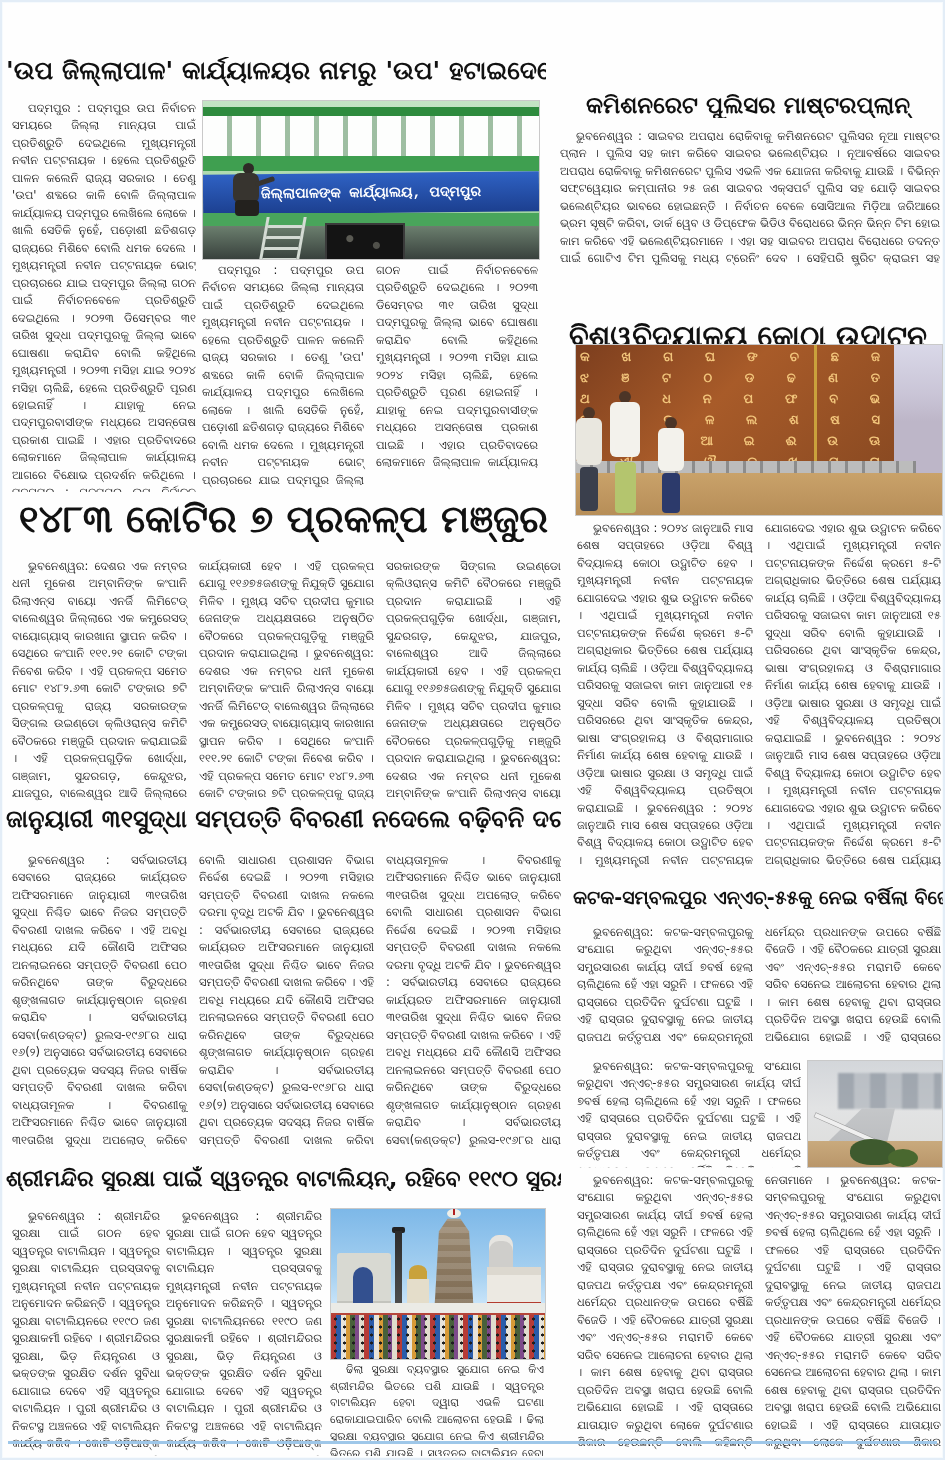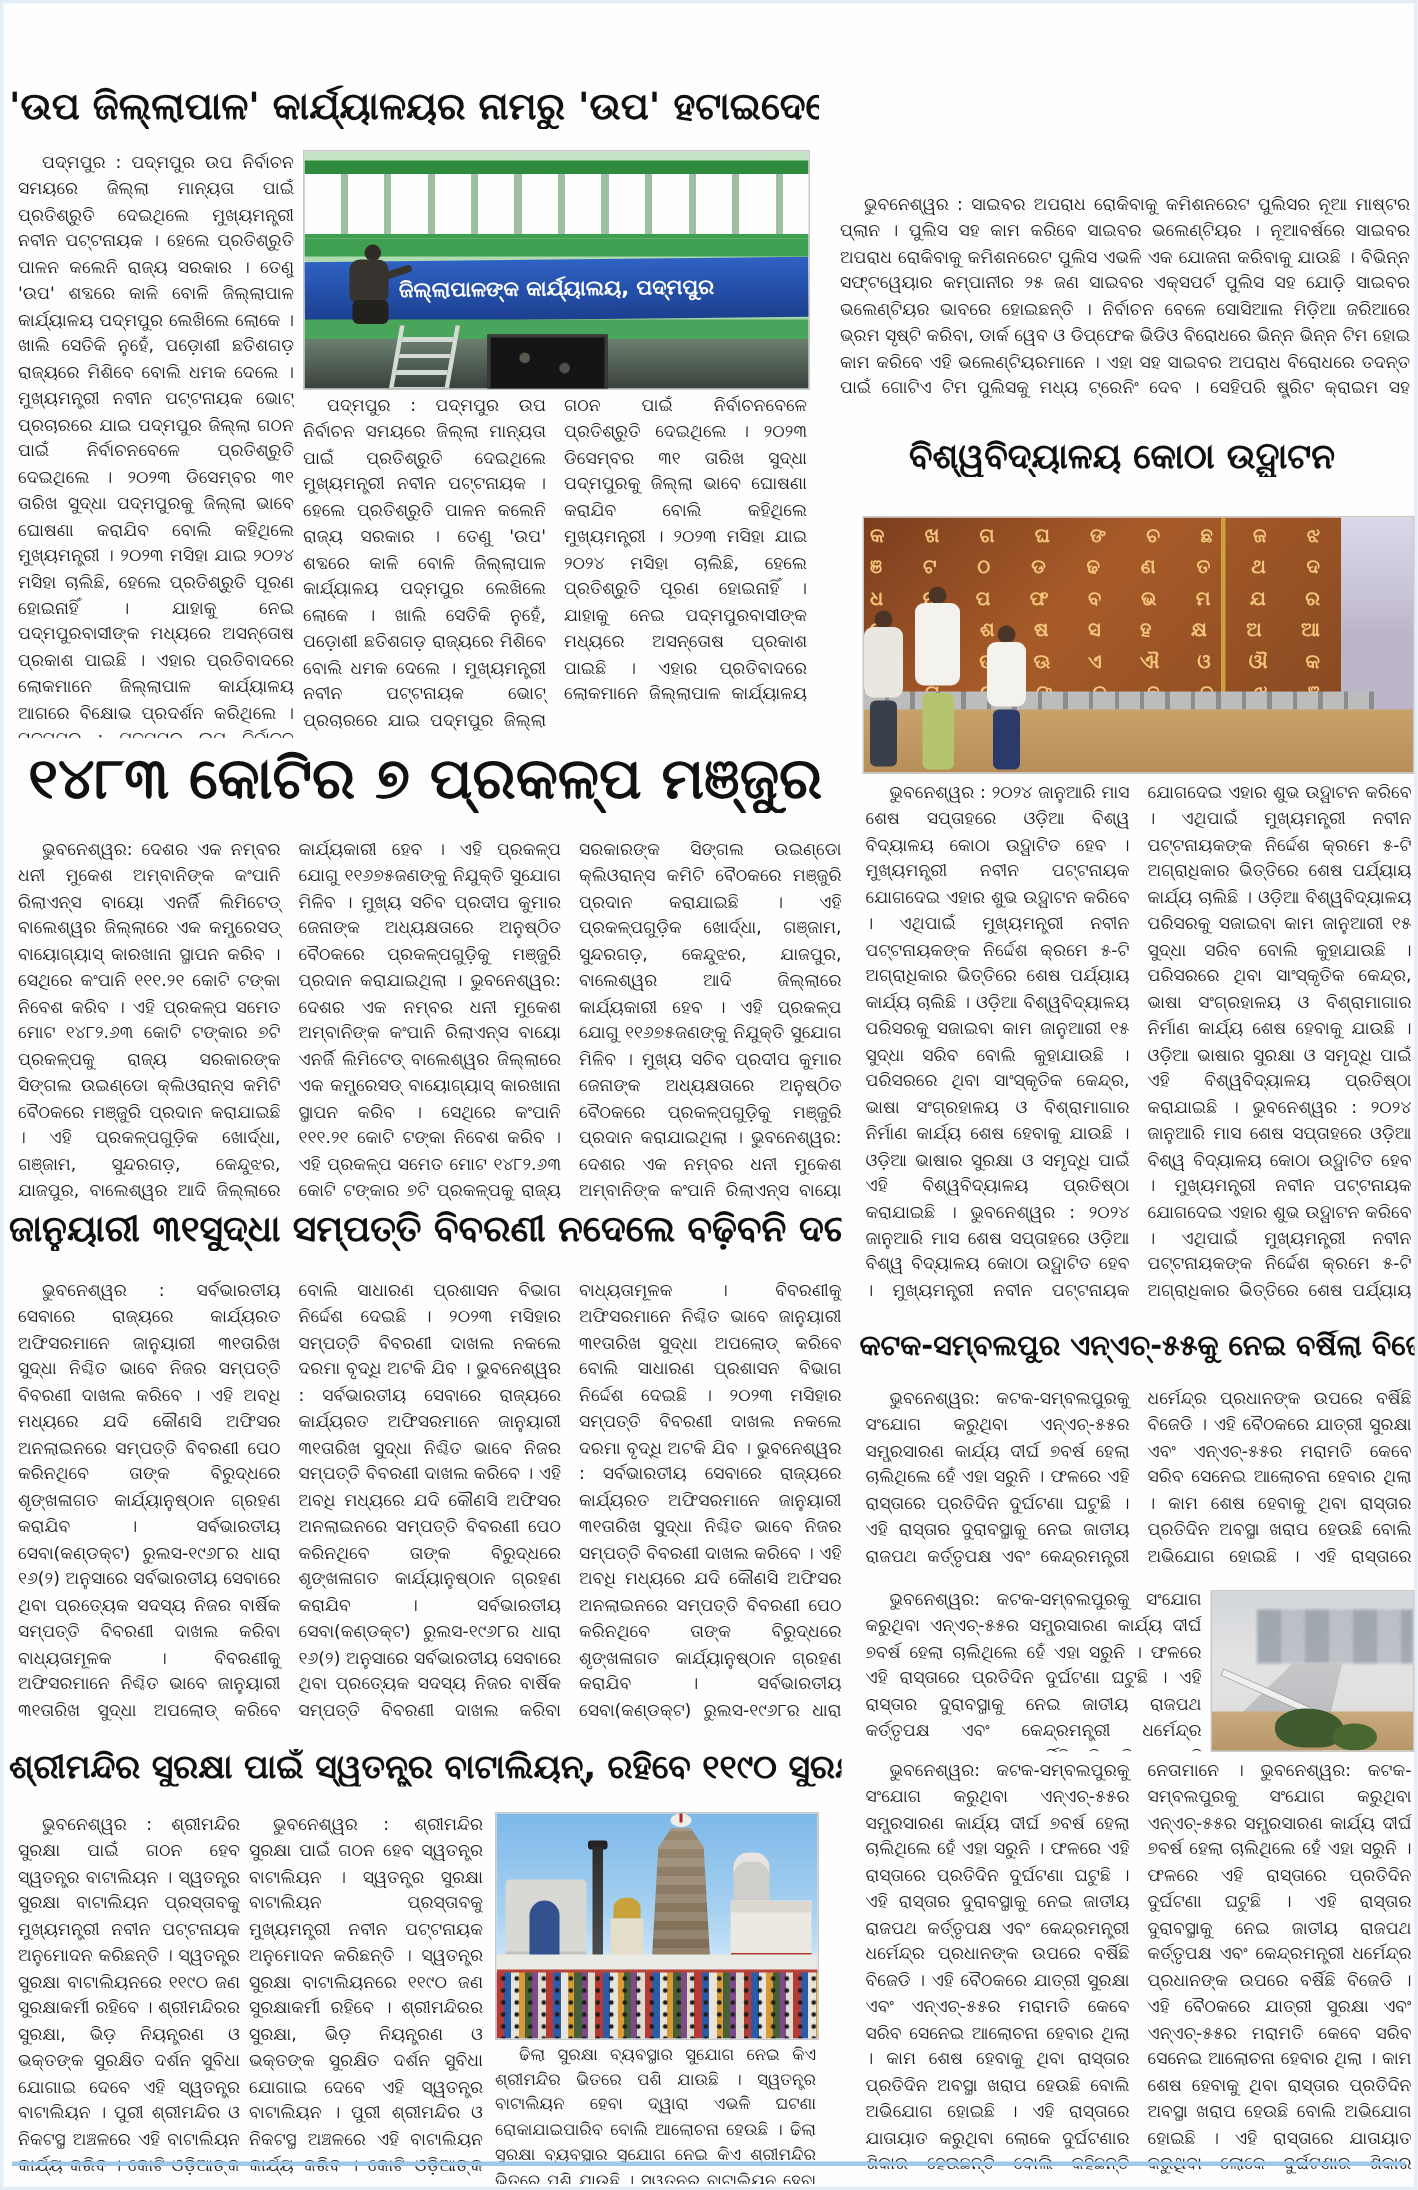--- a/index.html
+++ b/index.html
@@ -21,21 +21,21 @@
       white-space:nowrap;overflow:hidden;line-height:1.15;}
   
   .bt{
     position:absolute;font-size:11.5px;line-height:1.52;text-align:justify;
     overflow:hidden;color:#1c1c1c;text-indent:16px;word-break:break-word;
     column-fill:auto;
   }
   .c2{column-count:2;column-gap:12px;}
   .c3{column-count:3;column-gap:12px;}
   
-  .ph{position:absolute;overflow:hidden;border:1px solid #c9c9c9;background:#ddd;}
+  .ph{position:absolute;overflow:hidden;border:1px solid #c9c9c9;background:#ddd;font-family:Liberation Mono, monospace;}
   .abs{position:absolute;}
 
   
   .p1{background:linear-gradient(180deg,#c4e4c5 0%,#abd9ab 55%,#92cf95 100%);}
   .p1-roof{left:0;right:0;top:6px;height:9px;background:#2e8b3e;}
   .p1-wall{left:0;right:0;top:15px;height:40px;
     background:repeating-linear-gradient(90deg,rgba(255,255,255,.95) 0 24px,rgba(110,150,115,.55) 24px 29px),#d9efdb;
     border-bottom:3px solid #3f9f50;}
   .p1-band{left:0;right:0;top:58px;height:12px;background:#3f9f50;}
   .p1-banner{left:0;right:0;top:72px;height:40px;
@@ -133,23 +133,24 @@
     <div class="abs p1-shadow"></div>
     <div class="abs p1-head"></div>
     <div class="abs p1-body"></div>
     <div class="abs p1-arm"></div>
     <div class="abs p1-legs"></div>
     <div class="abs p1-ladder"></div>
     <div class="abs p1-board"></div>
   </div>
   <div class="bt c2" style="left:202px;top:262px;width:336px;height:230px;">ପଦ୍ମପୁର : ପଦ୍ମପୁର ଉପ ନିର୍ବାଚନ ସମୟରେ ଜିଲ୍ଲା ମାନ୍ୟତା ପାଇଁ ପ୍ରତିଶ୍ରୁତି ଦେଇଥିଲେ ମୁଖ୍ୟମନ୍ତ୍ରୀ ନବୀନ ପଟ୍ଟନାୟକ । ହେଲେ ପ୍ରତିଶ୍ରୁତି ପାଳନ କଲେନି ରାଜ୍ୟ ସରକାର । ତେଣୁ 'ଉପ' ଶବ୍ଦରେ କାଳି ବୋଳି ଜିଲ୍ଲାପାଳ କାର୍ଯ୍ୟାଳୟ ପଦ୍ମପୁର ଲେଖିଲେ ଲୋକେ । ଖାଲି ସେତିକି ନୁହେଁ, ପଡ଼ୋଶୀ ଛତିଶଗଡ଼ ରାଜ୍ୟରେ ମିଶିବେ ବୋଲି ଧମକ ଦେଲେ । ମୁଖ୍ୟମନ୍ତ୍ରୀ ନବୀନ ପଟ୍ଟନାୟକ ଭୋଟ୍ ପ୍ରଚାରରେ ଯାଇ ପଦ୍ମପୁର ଜିଲ୍ଲା ଗଠନ ପାଇଁ ନିର୍ବାଚନବେଳେ ପ୍ରତିଶ୍ରୁତି ଦେଇଥିଲେ । ୨୦୨୩ ଡିସେମ୍ବର ୩୧ ତାରିଖ ସୁଦ୍ଧା ପଦ୍ମପୁରକୁ ଜିଲ୍ଲା ଭାବେ ଘୋଷଣା କରାଯିବ ବୋଲି କହିଥିଲେ ମୁଖ୍ୟମନ୍ତ୍ରୀ । ୨୦୨୩ ମସିହା ଯାଇ ୨୦୨୪ ମସିହା ଚାଲିଛି, ହେଲେ ପ୍ରତିଶ୍ରୁତି ପୂରଣ ହୋଇନାହିଁ । ଯାହାକୁ ନେଇ ପଦ୍ମପୁରବାସୀଙ୍କ ମଧ୍ୟରେ ଅସନ୍ତୋଷ ପ୍ରକାଶ ପାଇଛି । ଏହାର ପ୍ରତିବାଦରେ ଲୋକମାନେ ଜିଲ୍ଲାପାଳ କାର୍ଯ୍ୟାଳୟ ଆଗରେ ବିକ୍ଷୋଭ ପ୍ରଦର୍ଶନ କରିଥିଲେ ।</div>
 
+  <div class="hl" style="left:557px;top:92px;width:382px;font-size:23px;">କମିଶନରେଟ ପୁଲିସର ମାଷ୍ଟରପ୍ଲାନ୍</div>
   <div class="bt" style="left:560px;top:128px;width:380px;height:140px;">ଭୁବନେଶ୍ୱର : ସାଇବର ଅପରାଧ ରୋକିବାକୁ କମିଶନରେଟ ପୁଲିସର ନୂଆ ମାଷ୍ଟର ପ୍ଲାନ । ପୁଲିସ ସହ କାମ କରିବେ ସାଇବର ଭଲେଣ୍ଟିୟର । ନୂଆବର୍ଷରେ ସାଇବର ଅପରାଧ ରୋକିବାକୁ କମିଶନରେଟ ପୁଲିସ ଏଭଳି ଏକ ଯୋଜନା କରିବାକୁ ଯାଉଛି । ବିଭିନ୍ନ ସଫ୍ଟୱେୟାର କମ୍ପାନୀର ୨୫ ଜଣ ସାଇବର ଏକ୍ସପର୍ଟ ପୁଲିସ ସହ ଯୋଡ଼ି ସାଇବର ଭଲେଣ୍ଟିୟର ଭାବରେ ହୋଇଛନ୍ତି । ନିର୍ବାଚନ ବେଳେ ସୋସିଆଲ ମିଡ଼ିଆ ଜରିଆରେ ଭ୍ରମ ସୃଷ୍ଟି କରିବା, ଡାର୍କ ୱେବ ଓ ଡିପ୍‌ଫେକ ଭିଡିଓ ବିରୋଧରେ ଭିନ୍ନ ଭିନ୍ନ ଟିମ ହୋଇ କାମ କରିବେ ଏହି ଭଲେଣ୍ଟିୟରମାନେ । ଏହା ସହ ସାଇବର ଅପରାଧ ବିରୋଧରେ ତଦନ୍ତ ପାଇଁ ଗୋଟିଏ ଟିମ ପୁଲିସକୁ ମଧ୍ୟ ଟ୍ରେନିଂ ଦେବ । ସେହିପରି ଷ୍ଟ୍ରିଟ କ୍ରାଇମ ସହ ଅନ୍ତରାଜ୍ୟ ଲୁଟେରାଙ୍କୁ ଧରିବାକୁ ପୁଲିସ ନୂଆ ପ୍ଲାନ ପ୍ରସ୍ତୁତ କରିଛି ।</div>
 
-  <div class="hl" style="left:557px;top:292px;width:382px;font-size:23px;">ବିଶ୍ୱବିଦ୍ୟାଳୟ କୋଠା ଉଦ୍ଘାଟନ</div>
+  <div class="hl" style="left:557px;top:320px;width:382px;font-size:29px;">ବିଶ୍ୱବିଦ୍ୟାଳୟ କୋଠା ଉଦ୍ଘାଟନ</div>
   <div class="ph p2" style="left:575px;top:344px;width:366px;height:170px;">
     <div class="abs p2-wall">କ ଖ ଗ ଘ ଙ ଚ ଛ ଜ ଝ ଞ ଟ ଠ ଡ ଢ ଣ ତ ଥ ଦ ଧ ନ ପ ଫ ବ ଭ ମ ଯ ର ଳ ଲ ଶ ଷ ସ ହ କ୍ଷ ଅ ଆ ଇ ଈ ଉ ଊ ଏ ଐ ଓ ଔ କ ଖ ଗ ଘ ଙ ଚ ଛ ଜ ଝ ଞ ଟ ଠ ଡ ଢ ଣ ତ ଥ ଦ ଧ ନ ପ ଫ ବ ଭ ମ ଯ ର ଳ ଲ ଶ ଷ ସ ହ କ୍ଷ ଅ ଆ ଇ ଈ ଉ ଊ ଏ ଐ ଓ ଔ</div>
     <div class="abs p2-pole"></div>
     <div class="abs p2-curb"></div>
     <div class="abs p2-ground"></div>
     <div class="abs p2-trees"></div>
     <div class="person" style="left:0px;top:62px;width:26px;height:104px;">
       <div class="pr-head"></div>
       <div class="pr-torso" style="background:#e9e7df;"></div>
       <div class="pr-legs" style="background:#3a3f4c;"></div>

